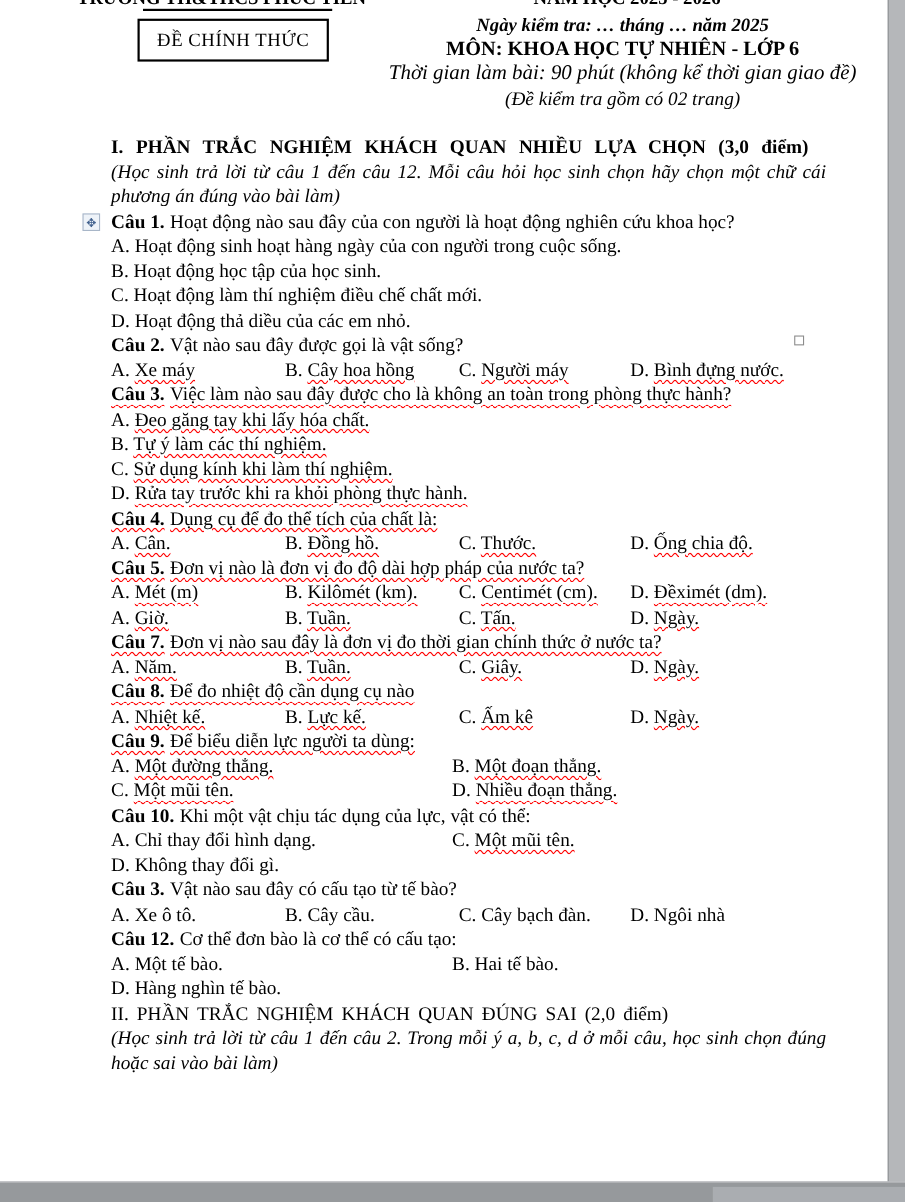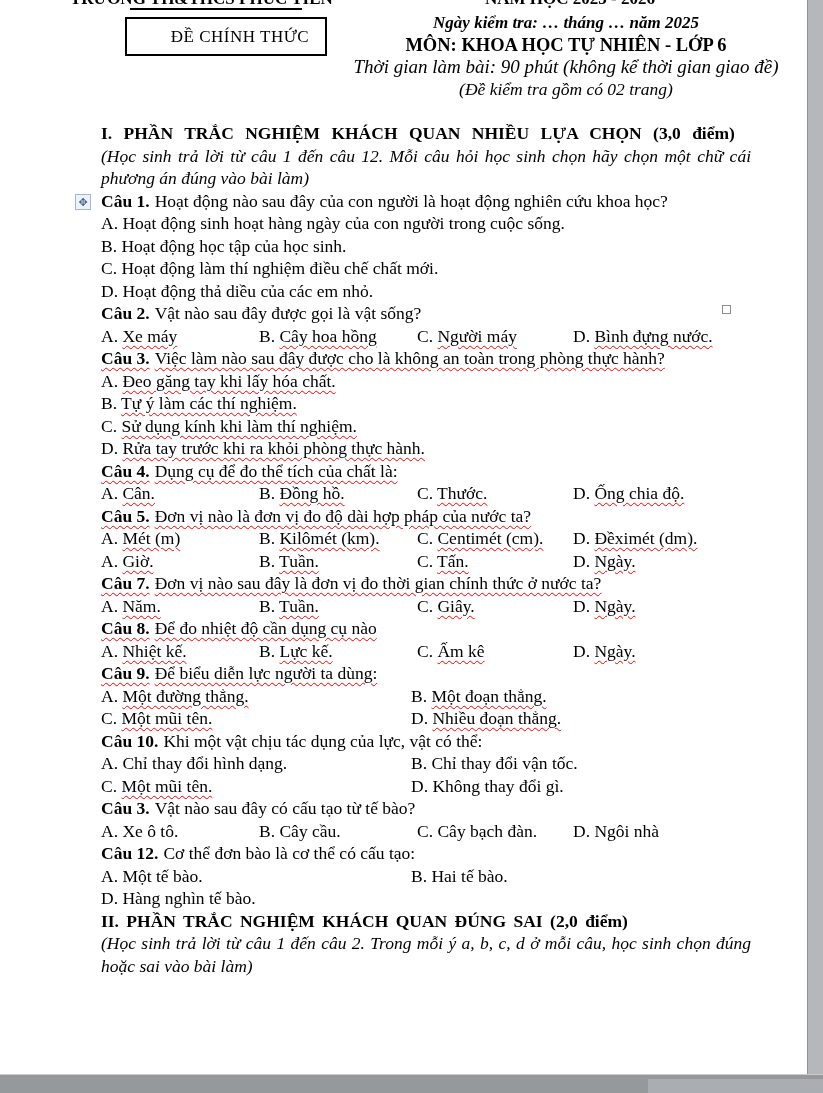--- a/index.html
+++ b/index.html
@@ -10,26 +10,26 @@
   .school{position:absolute;left:70px;top:-10px;width:330px;font-weight:bold;font-size:17px;line-height:18px;white-space:nowrap;}
   .school-underline{position:absolute;left:130px;top:8px;width:172px;height:2px;background:#000;}
   .year{position:absolute;left:420px;top:-10px;width:300px;font-weight:bold;font-size:17px;line-height:18px;text-align:center;white-space:nowrap;}
   .right-block{position:absolute;left:322px;top:12px;width:488px;text-align:center;}
   .rb-line{line-height:22px;white-space:nowrap;}
   .rb-date{font-weight:bold;font-style:italic;font-size:17px;}
   .rb-subject{font-weight:bold;font-size:18.5px;}
   .rb-duration{font-style:italic;font-size:19px;}
   .rb-pages{font-style:italic;font-size:17.5px;}
   .exam-box{position:absolute;left:125px;top:17px;width:170px;height:35px;border:2px solid #000;
-            display:flex;align-items:center;justify-content:center;font-size:17px;letter-spacing:.5px;white-space:nowrap;padding-left:28px;}
+            display:flex;align-items:center;justify-content:center;font-size:17px;letter-spacing:.5px;white-space:nowrap;}
 
   
   .doc-body{position:absolute;left:101px;top:122px;width:650px;font-size:17.5px;line-height:22.5px;}
   .sec-title{font-weight:bold;word-spacing:7px;white-space:nowrap;}
-  .sec2-title{font-weight:bold;word-spacing:3px;white-space:nowrap;}
+  .sec2-title{font-weight:normal;word-spacing:3px;white-space:nowrap;}
   .sec-note{font-style:italic;text-align:justify;}
   .q-line{white-space:nowrap;}
   .q-prefix{font-weight:bold;margin-right:5px;}
   .opts1 .opt{display:block;}
   .opts2{display:grid;grid-template-columns:310px 1fr;}
   .opts4{display:grid;grid-template-columns:158px 158px 156px 1fr;}
   .opt{white-space:nowrap;}
   .sq{text-decoration-line:underline;text-decoration-style:wavy;text-decoration-color:#ff0000;
       text-decoration-thickness:1px;text-underline-offset:3px;}
 
@@ -146,21 +146,20 @@
             <div class="opt"><span>A. </span><span class="sq">Một đường thẳng.</span></div>
             <div class="opt"><span>B. </span><span class="sq">Một đoạn thẳng.</span></div>
             <div class="opt"><span>C. </span><span class="sq">Một mũi tên.</span></div>
             <div class="opt"><span>D. </span><span class="sq">Nhiều đoạn thẳng.</span></div>
           </div>
         </div>
         <div class="q-block">
           <div class="q-line"><span class="q-prefix">Câu 10.</span><span>Khi một vật chịu tác dụng của lực, vật có thể:</span></div>
           <div class="opts opts2">
             <div class="opt"><span>A. </span><span>Chỉ thay đổi hình dạng.</span></div>
-            <div class="opt"><span>B. </span><span>Chỉ thay đổi vận tốc.</span></div>
             <div class="opt"><span>C. </span><span class="sq">Một mũi tên.</span></div>
             <div class="opt"><span>D. </span><span>Không thay đổi gì.</span></div>
           </div>
         </div>
         <div class="q-block">
           <div class="q-line"><span class="q-prefix">Câu 3.</span><span>Vật nào sau đây có cấu tạo từ tế bào?</span></div>
           <div class="opts opts4">
             <div class="opt"><span>A. </span><span>Xe ô tô.</span></div>
             <div class="opt"><span>B. </span><span>Cây cầu.</span></div>
             <div class="opt"><span>C. </span><span>Cây bạch đàn.</span></div>

